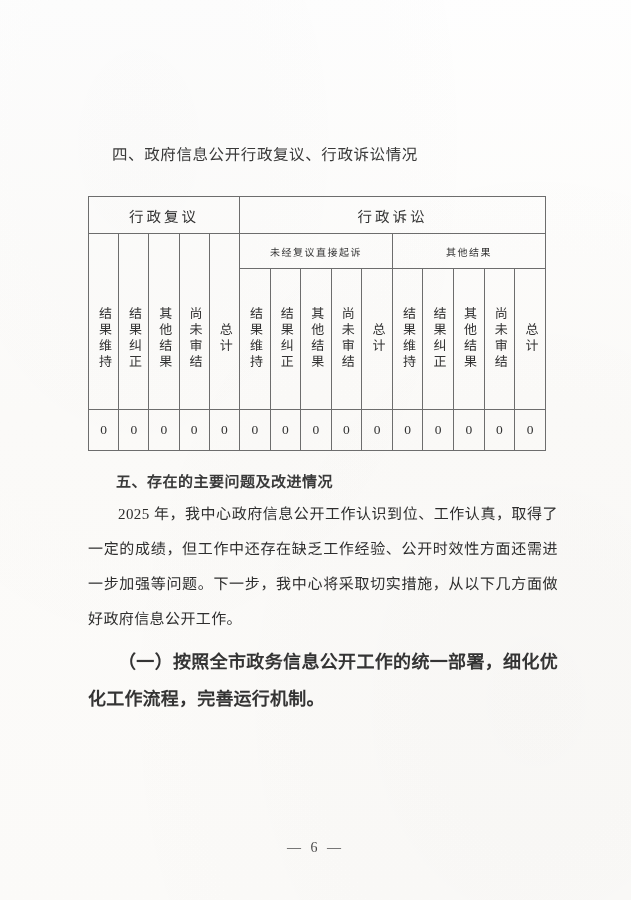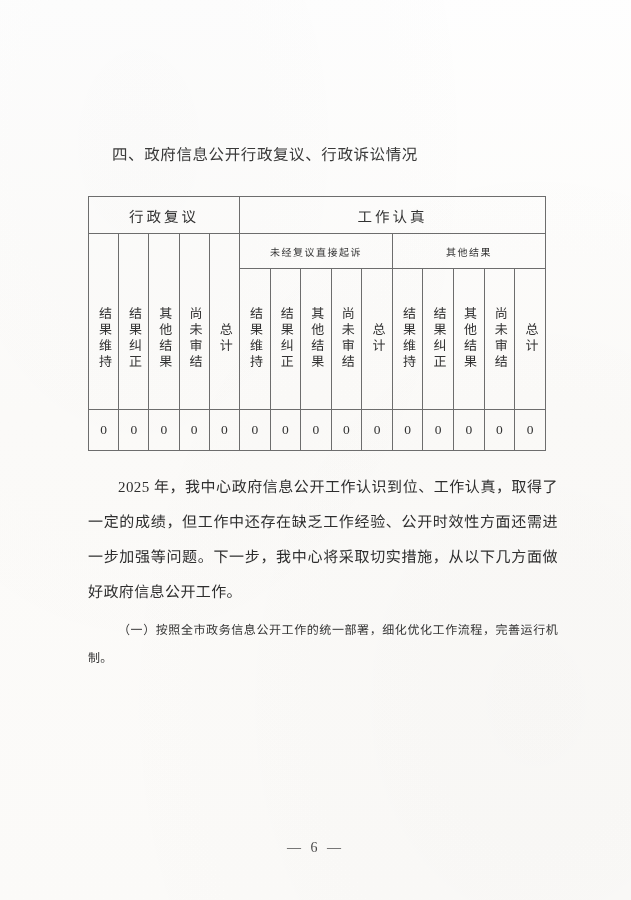--- a/index.html
+++ b/index.html
@@ -121,23 +121,23 @@
     line-height: 35px;
     text-align: justify;
     text-justify: inter-ideograph;
     letter-spacing: 0.4px;
     color: #2e2e2e;
     text-indent: 30px;
   }
   p.bold-para {
     margin: 6px 0 0 0;
     font-family: "DejaVu Sans", "Liberation Sans", sans-serif;
-    font-size: 12px;
-    font-weight: 400;
-    line-height: 28px;
+    font-size: 18px;
+    font-weight: 700;
+    line-height: 37px;
     text-align: justify;
     text-justify: inter-ideograph;
     letter-spacing: 0.2px;
     color: #343434;
     text-indent: 30px;
   }
 
   
   .page-footer {
     position: absolute;
@@ -173,21 +173,21 @@
           <col style="width:30.4px">
         <col style="width:30.4px">
           <col style="width:30.4px">
           <col style="width:30.4px">
           <col style="width:30.4px">
           <col style="width:30.4px">
       </colgroup>
       <tbody>
         <tr>
           <td class="hdr-top" colspan="5">行政复议</td>
-          <td class="hdr-top" colspan="10">工作认真</td>
+          <td class="hdr-top" colspan="10">行政诉讼</td>
         </tr>
         <tr>
           <td class="blank-cell" rowspan="1" colspan="1" style="border-bottom:none"></td>
           <td class="blank-cell" colspan="1" style="border-bottom:none"></td>
           <td class="blank-cell" colspan="1" style="border-bottom:none"></td>
           <td class="blank-cell" colspan="1" style="border-bottom:none"></td>
           <td class="blank-cell" colspan="1" style="border-bottom:none"></td>
           <td class="hdr-mid" colspan="5">未经复议直接起诉</td>
           <td class="hdr-mid" colspan="5">其他结果</td>
         </tr>
@@ -285,19 +285,20 @@
           <td>0</td>
           <td>0</td>
           <td>0</td>
           <td>0</td>
         </tr>
       </tbody>
     </table>
   </div>
 
   <div class="body-block">
+    <div class="sub-heading">五、存在的主要问题及改进情况</div>
     <p class="para">2025 年，我中心政府信息公开工作认识到位、工作认真，取得了一定的成绩，但工作中还存在缺乏工作经验、公开时效性方面还需进一步加强等问题。下一步，我中心将采取切实措施，从以下几方面做好政府信息公开工作。</p>
     <p class="bold-para">（一）按照全市政务信息公开工作的统一部署，细化优化工作流程，完善运行机制。</p>
   </div>
 
   <div class="page-footer">— 6 —</div>
 
 </div>
 
 </body></html>

